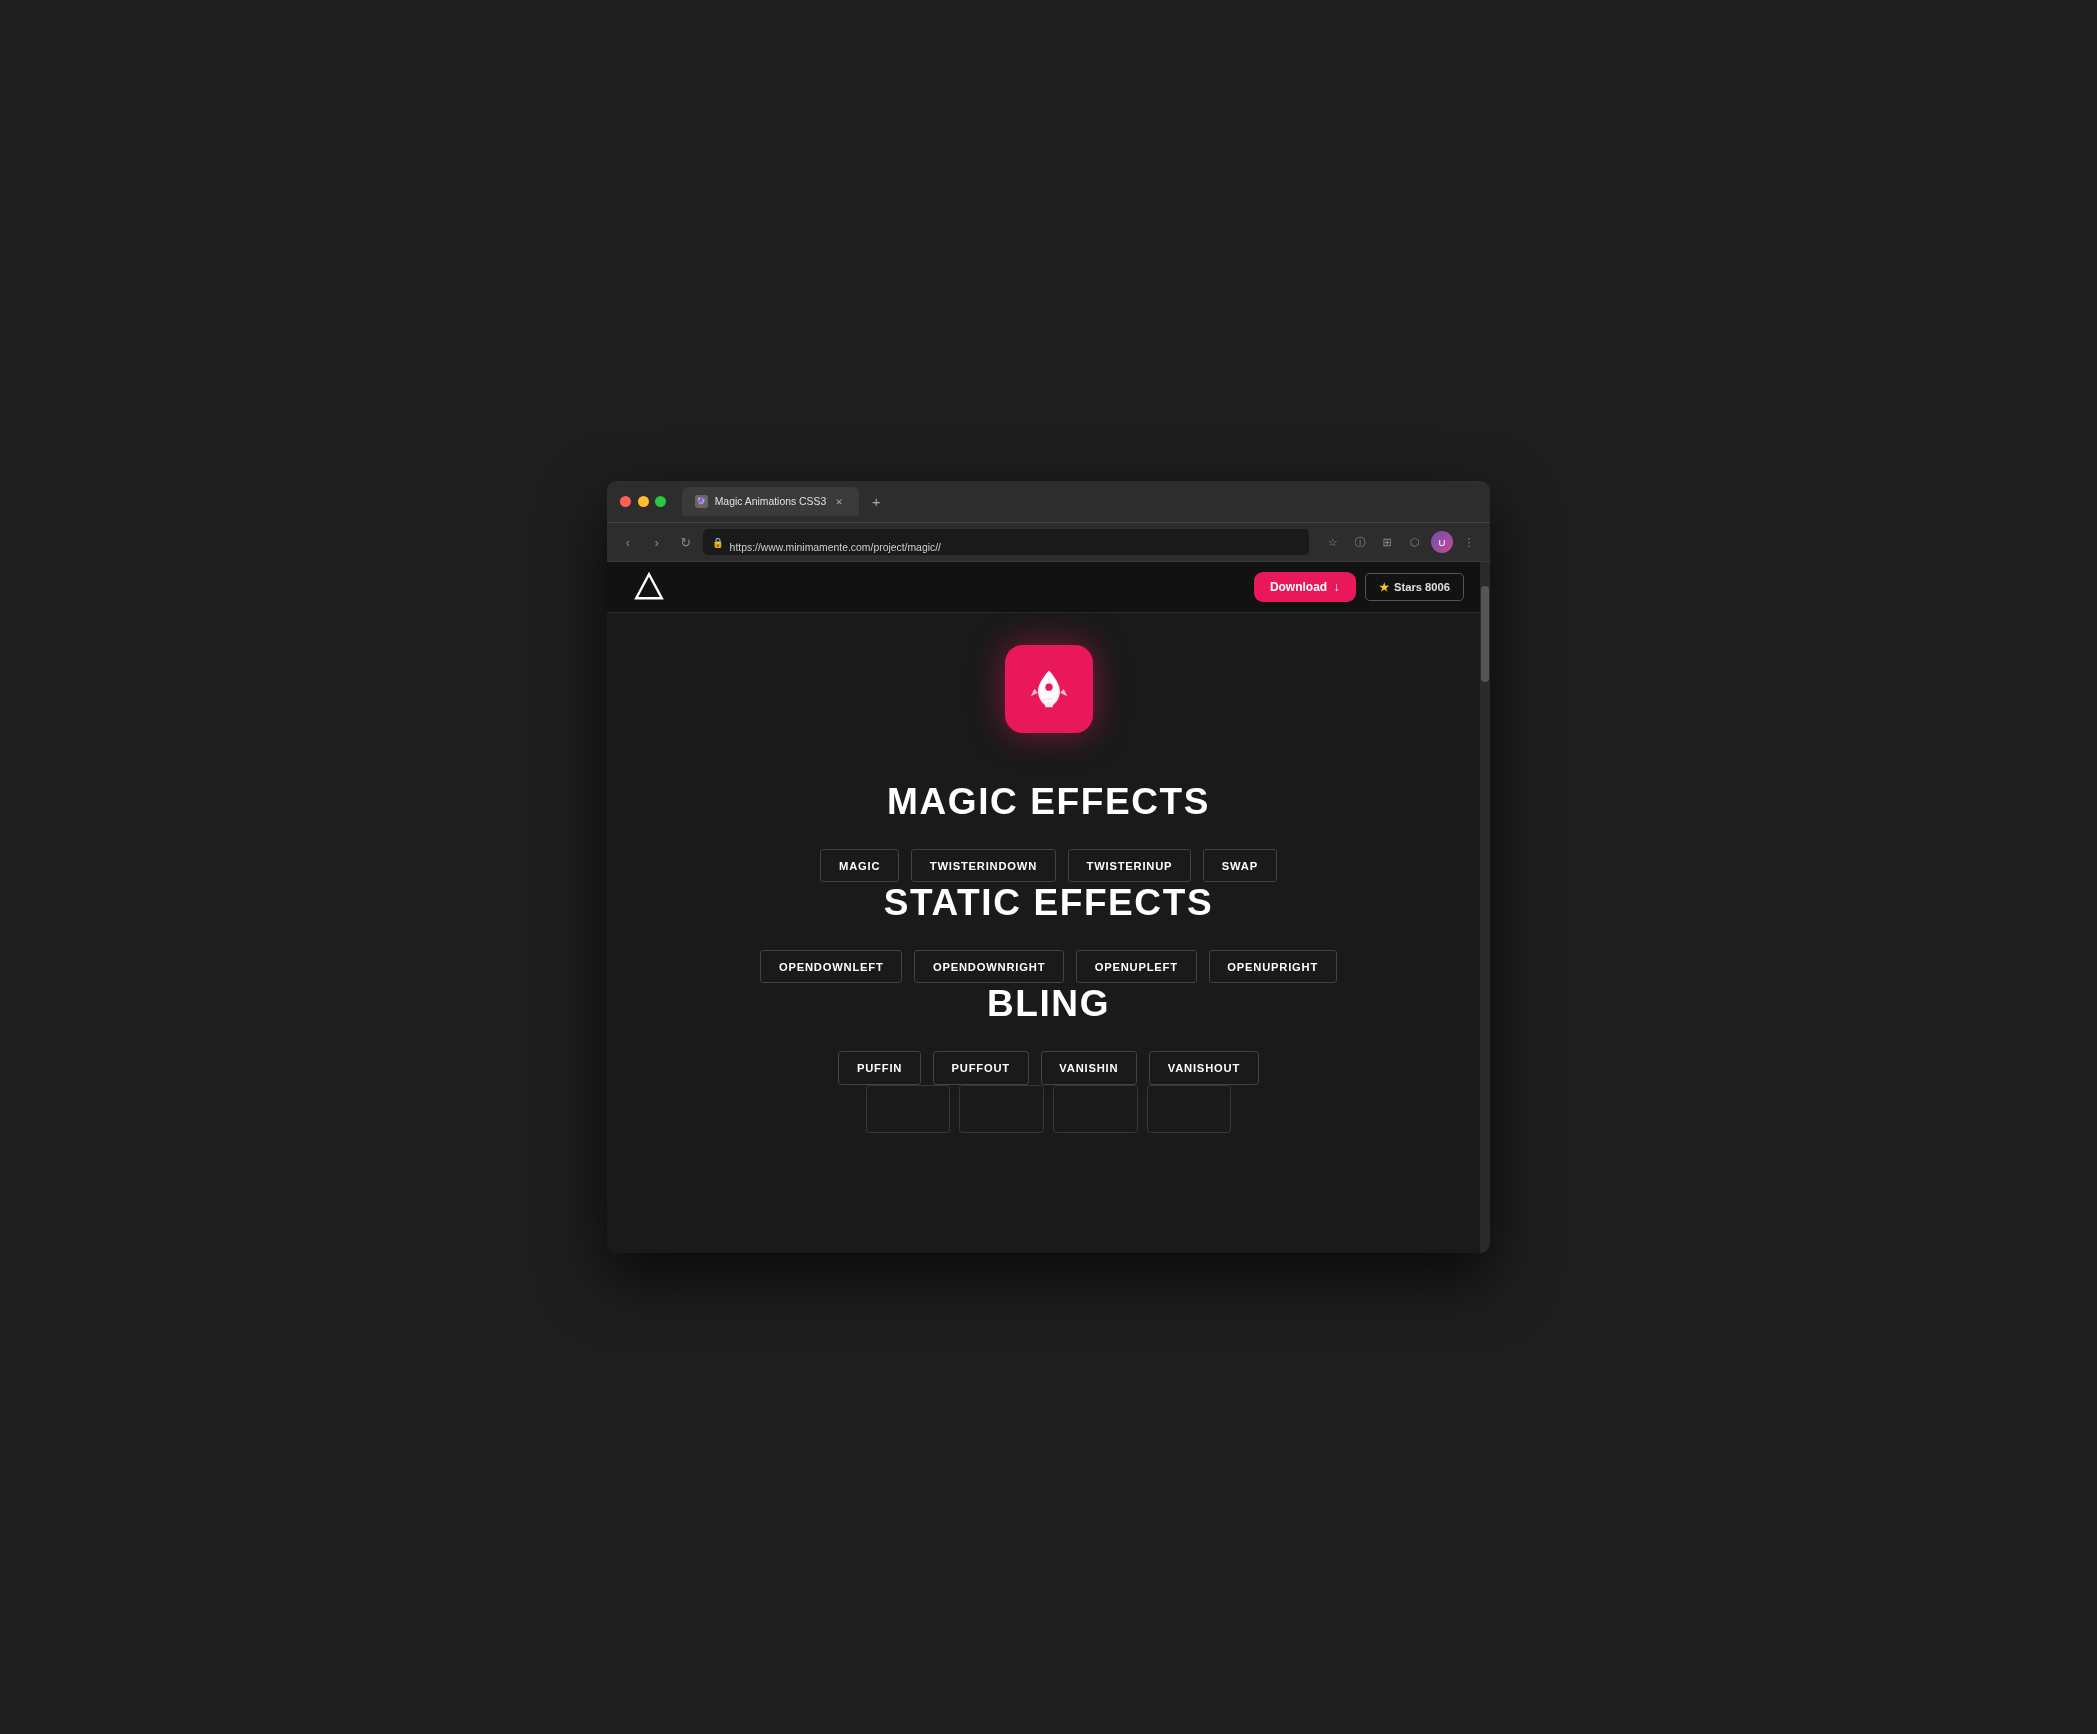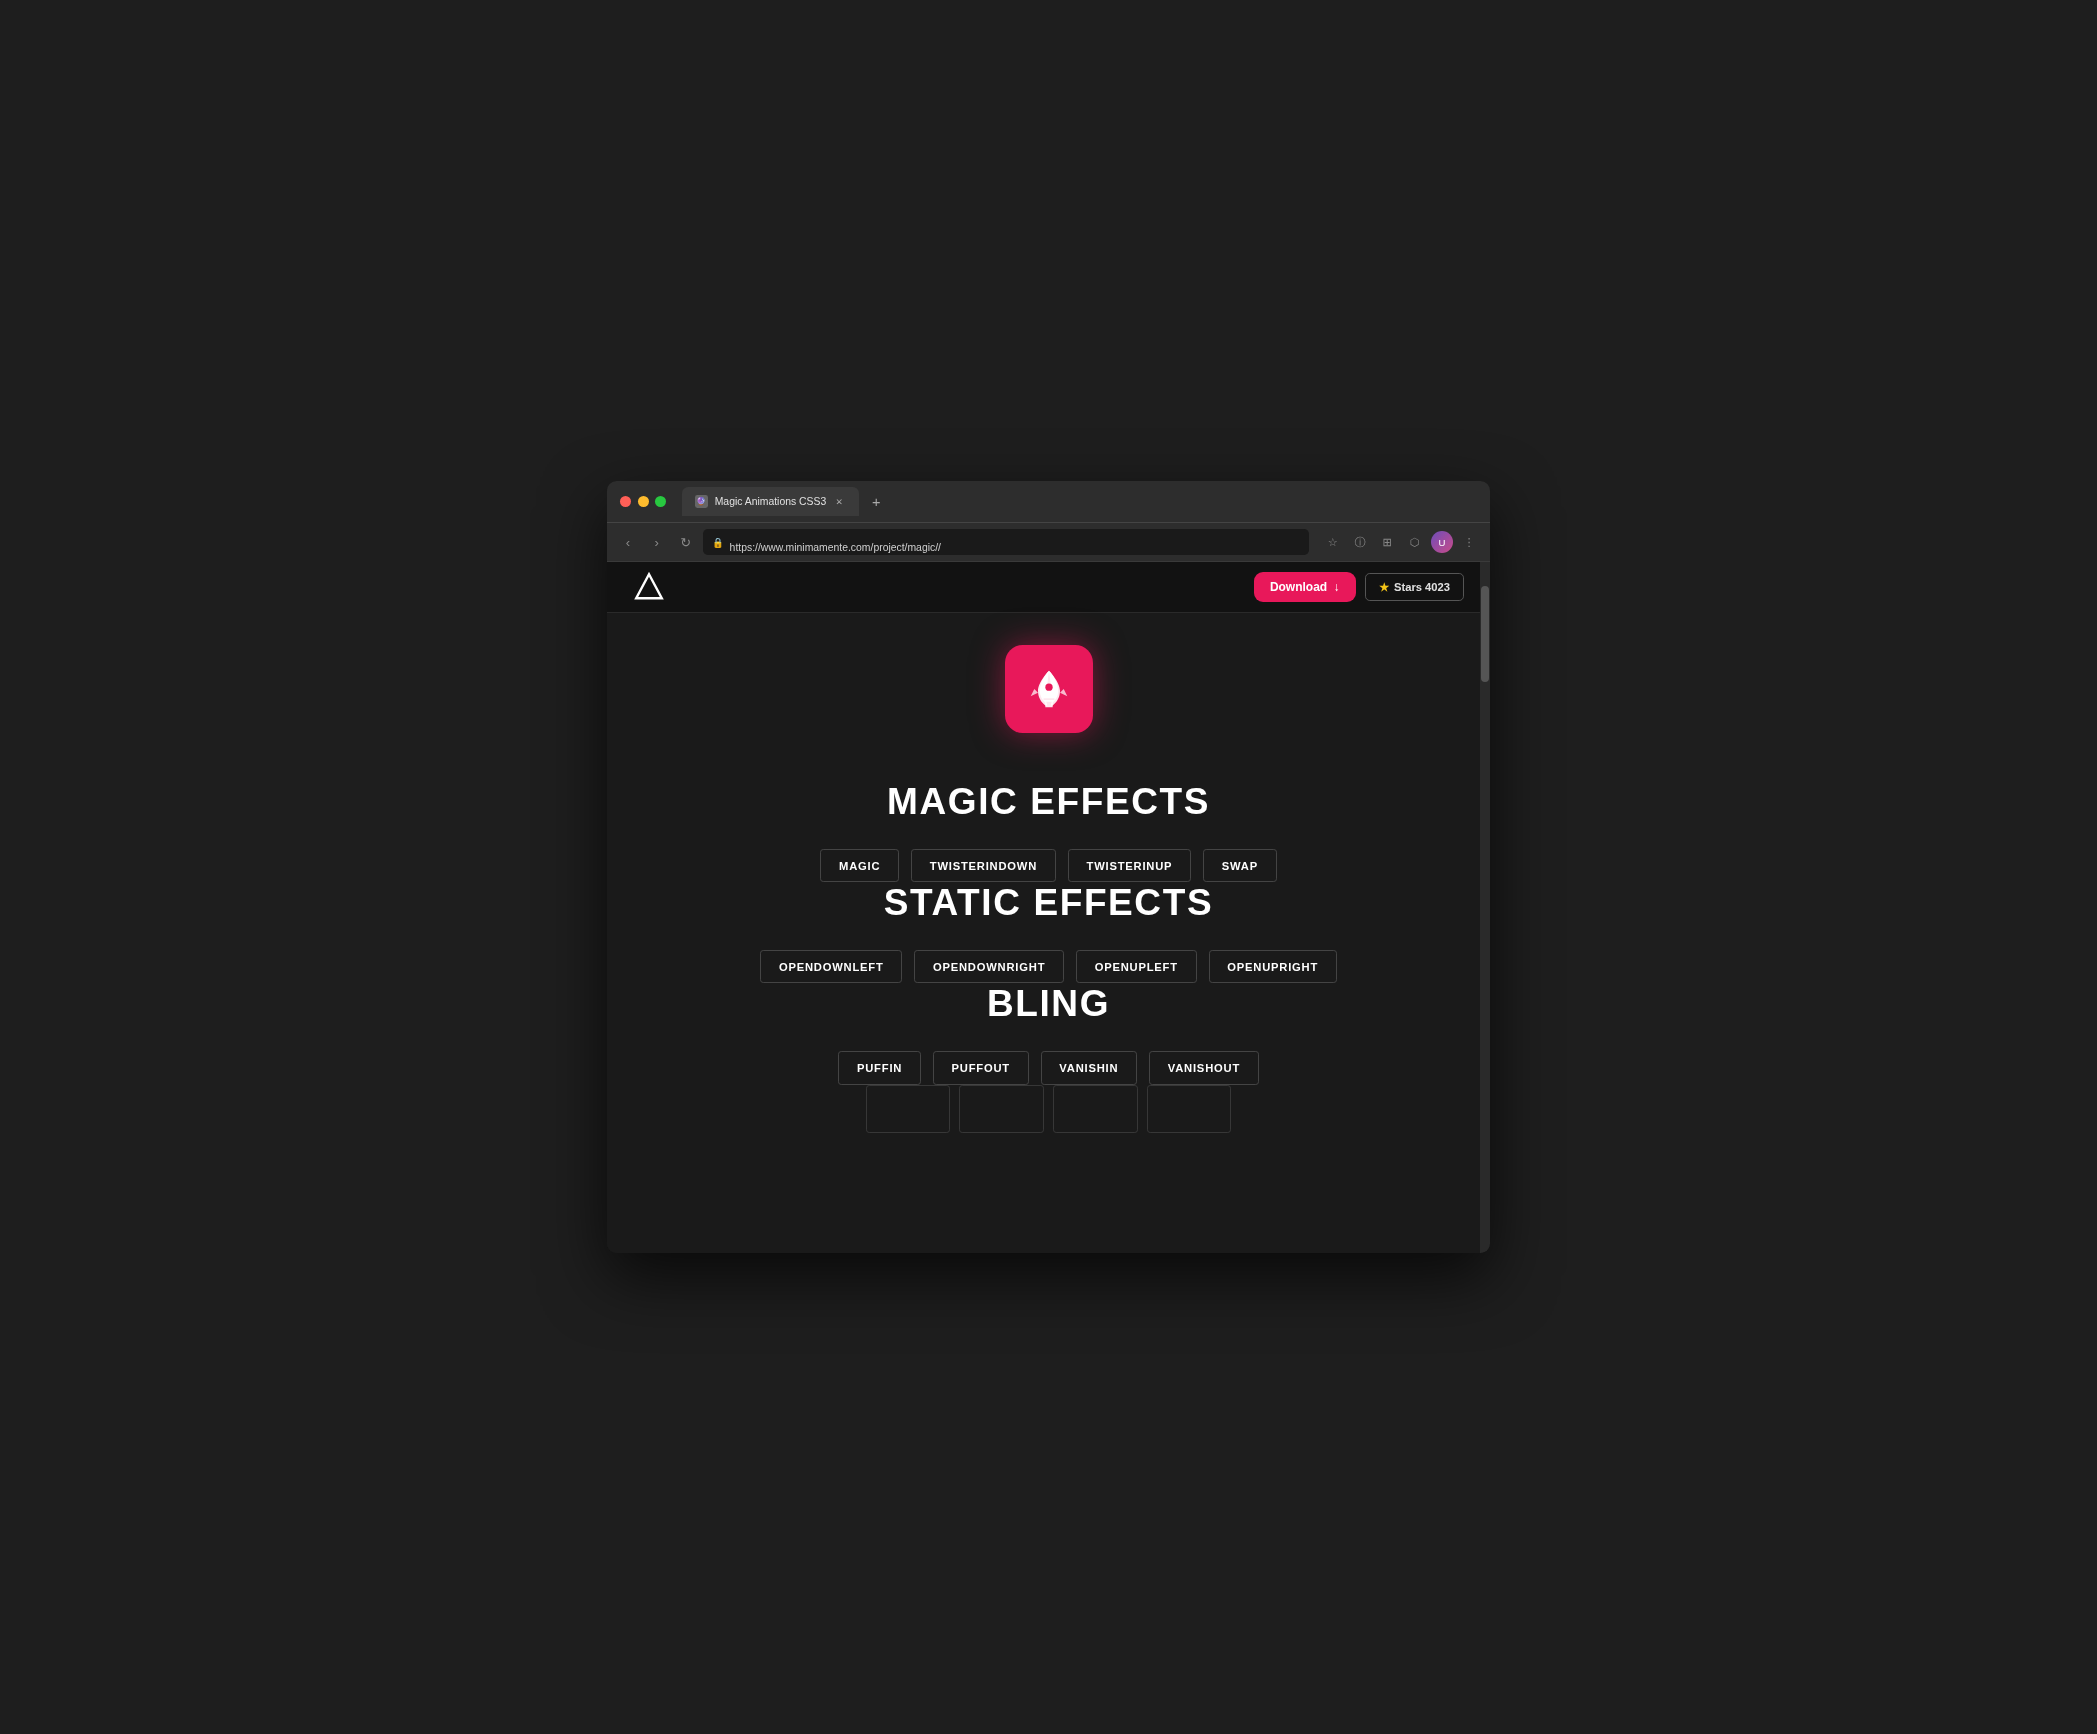--- a/index.html
+++ b/index.html
@@ -418,21 +418,21 @@
           <polygon points="20,4 36,34 4,34" stroke="white" stroke-width="3" fill="none"></polygon>
         </svg>
       </div>
       <div class="header-actions">
         <button class="download-btn">
           <span>Download</span>
           <span>↓</span>
         </button>
         <button class="stars-btn">
           <span class="star-icon">★</span>
-          <span>Stars 4023</span>
+          <span>Stars 8006</span>
         </button>
       </div>
     </div>
 
     <div class="main-content">
 
       <div class="hero-icon">
         <svg class="rocket-svg" viewBox="0 0 24 24" fill="white">
           <path d="M12 2C12 2 7 7 7 13c0 2.8 1.2 5 3 6.5V21h4v-1.5c1.8-1.5 3-3.7 3-6.5 0-6-5-11-5-11zm0 0l1 8h-2l1-8zM9 17h6v1H9v-1zm1.5 2h3l-.5 2h-2l-.5-2z"></path>
           <path d="M12 2 C 12 2, 6 8, 6 13 C 6 16.3, 7.5 19.2, 10 21 L 10 22 L 14 22 L 14 21 C 16.5 19.2, 18 16.3, 18 13 C 18 8, 12 2, 12 2 Z" fill="white" opacity="0.9"></path>

